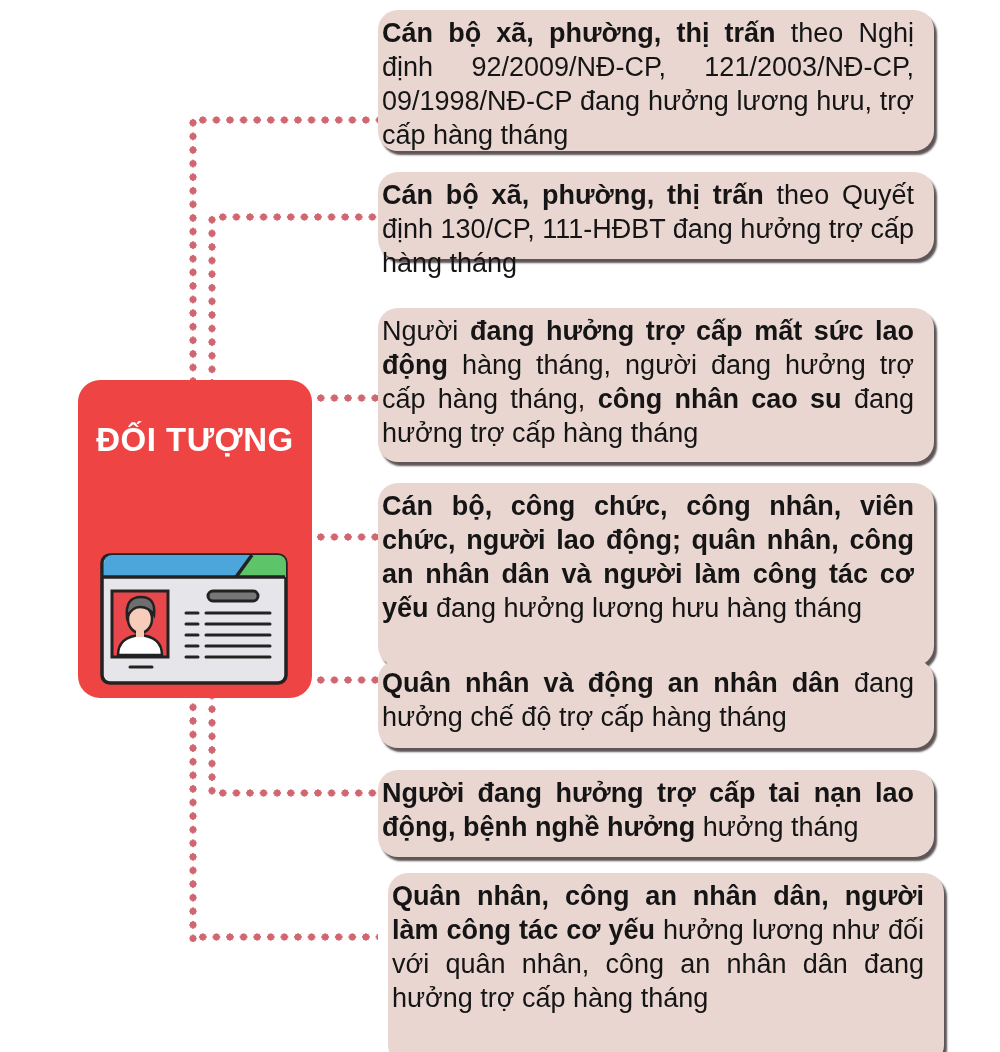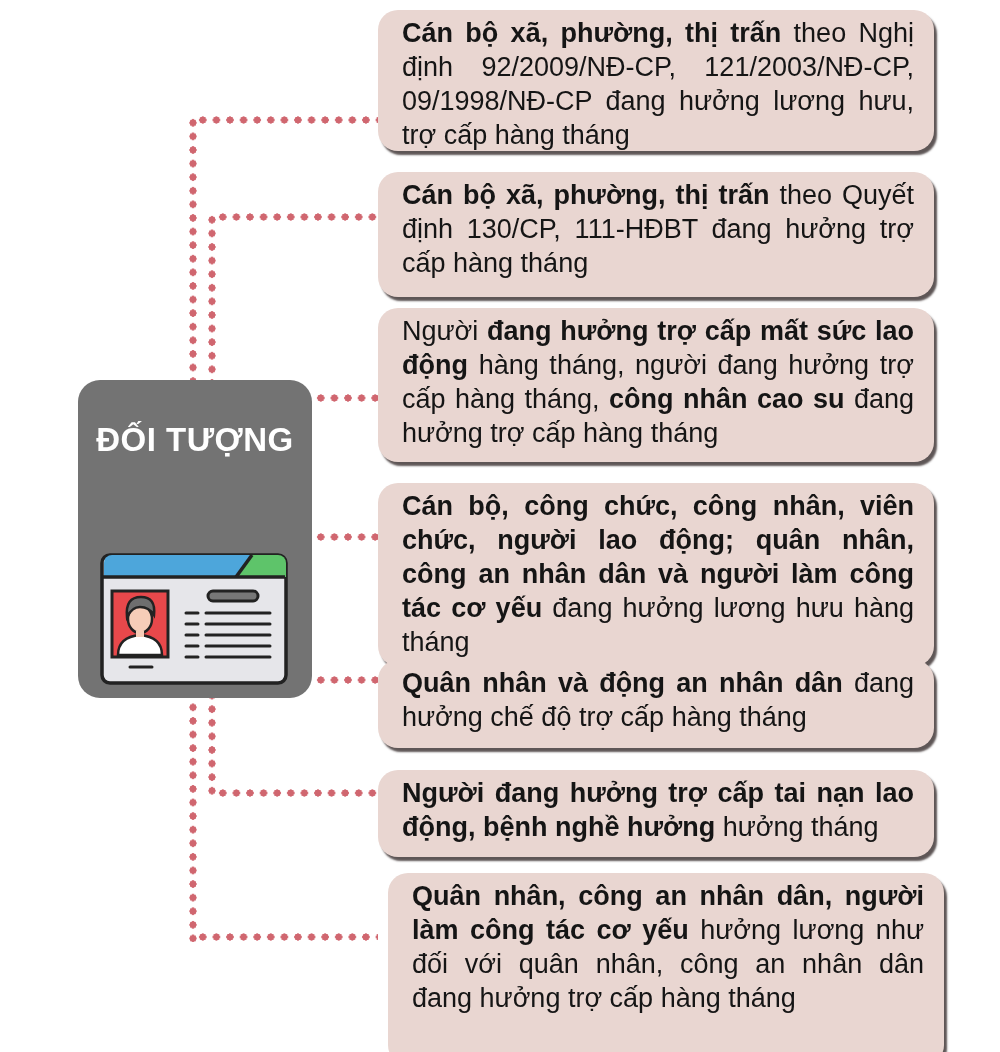--- a/index.html
+++ b/index.html
@@ -5,27 +5,27 @@
   html, body { margin:0; padding:0; background:#ffffff; }
   body { width:1000px; height:1052px; position:relative; overflow:hidden;
          font-family:"Liberation Sans", sans-serif; }
   .dot-h { position:absolute; height:8px;
     background-image: radial-gradient(circle, #D0666F 3.4px, transparent 3.8px);
     background-size:13.6px 8px; background-repeat:repeat-x; }
   .dot-v { position:absolute; width:8px;
     background-image: radial-gradient(circle, #D0666F 3.4px, transparent 3.8px);
     background-size:8px 13.6px; background-repeat:repeat-y; }
   .card { position:absolute; left:78px; top:380px; width:234px; height:318px;
-    background:#737373; border-radius:22px; }
+    background:#ef4444; border-radius:22px; }
   .card-title { position:absolute; left:0; top:38px; width:234px; text-align:center;
     color:#ffffff; font-weight:bold; font-size:33px; line-height:43px; letter-spacing:0.5px; }
   .idcard { position:absolute; left:22px; top:173px; width:188px; height:132px; }
   .box { position:absolute; left:378px; width:556px; background:#E9D6D1;
     border-radius:20px; box-shadow:3px 4px 2px rgba(40,30,30,0.75);
-    box-sizing:border-box; padding:6px 20px 0 24px; color:#151515;
+    box-sizing:border-box; padding:6px 20px 0 4px; color:#151515;
     font-size:27px; line-height:34px; text-align:justify; }
   .box b { font-weight:bold; }
 </style>
 </head>
 <body>
 
 <div class="dot-v" style="left:189px; top:116px; height:826px;"></div>
 <div class="dot-v" style="left:208px; top:213px; height:584px;"></div>
 
 <div class="dot-h" style="left:196px; top:116px; width:182px;"></div>
@@ -65,21 +65,21 @@
       <line x1="86" y1="104" x2="98" y2="104"></line>
         <line x1="106" y1="104" x2="170" y2="104"></line>
     </g>
   </svg>
 </div>
 
 <div class="box" style="top:10px; height:141px;">
   <b>Cán bộ xã, phường, thị trấn</b><span> theo Nghị định 92/2009/NĐ-CP, 121/2003/NĐ-CP, 09/1998/NĐ-CP đang hưởng lương hưu, trợ cấp hàng tháng</span>
 </div>
 
-<div class="box" style="top:172px; height:125px;">
+<div class="box" style="top:172px; height:87px;">
   <b>Cán bộ xã, phường, thị trấn</b><span> theo Quyết định 130/CP, 111-HĐBT đang hưởng trợ cấp hàng tháng</span>
 </div>
 
 <div class="box" style="top:308px; height:154px;">
   <span>Người </span><b>đang hưởng trợ cấp mất sức lao động</b><span> hàng tháng, người đang hưởng trợ cấp hàng tháng, </span><b>công nhân cao su</b><span> đang hưởng trợ cấp hàng tháng</span>
 </div>
 
 <div class="box" style="top:483px; height:183px;">
   <b>Cán bộ, công chức, công nhân, viên chức, người lao động; quân nhân, công an nhân dân và người làm công tác cơ yếu</b><span> đang hưởng lương hưu hàng tháng</span>
 </div>

